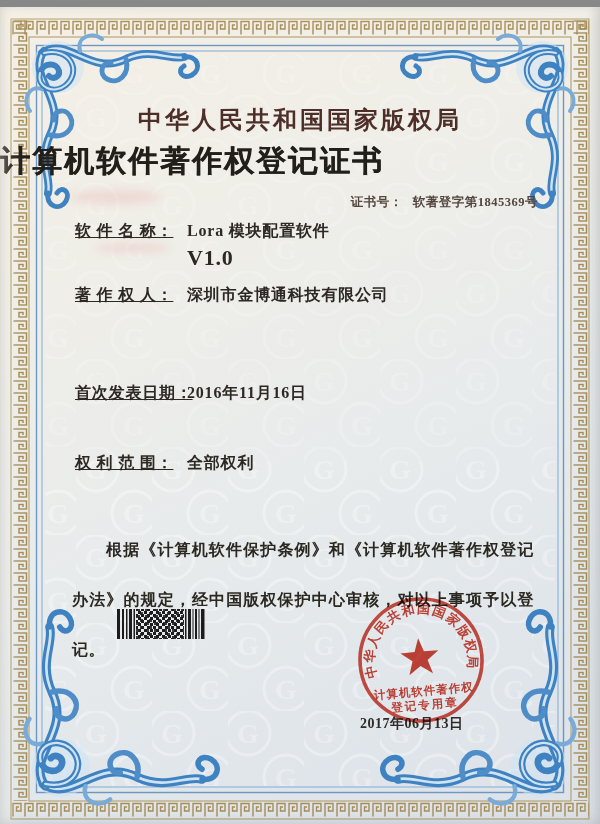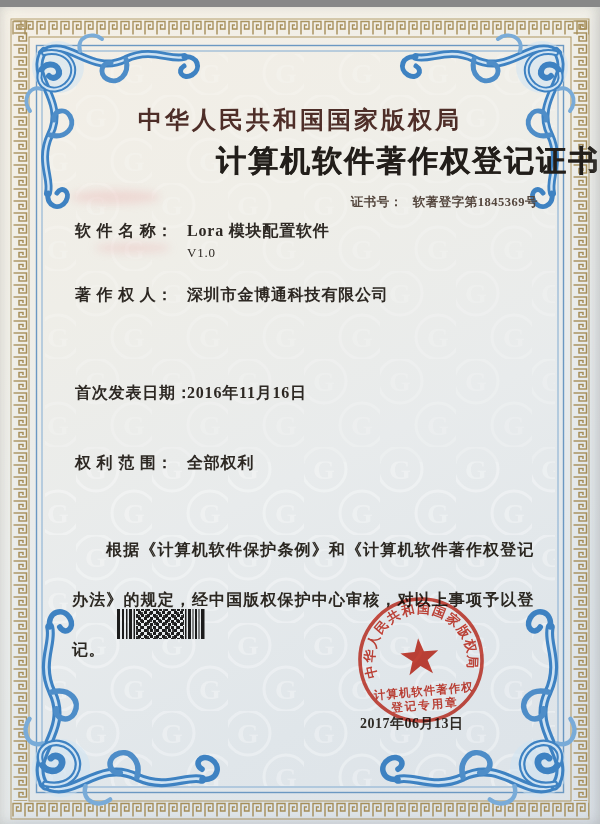--- a/index.html
+++ b/index.html
@@ -13,32 +13,32 @@
     content:'';position:absolute;inset:0;pointer-events:none;z-index:9;
     box-shadow:inset 0 -7px 14px rgba(80,85,95,.22), inset -5px 0 12px rgba(110,115,125,.12), inset 5px 5px 18px rgba(255,252,240,.45);
   }
   .layer{position:absolute;left:0;top:0;}
   .smudge{position:absolute;background:rgba(232,160,160,.28);filter:blur(4px);border-radius:50%;z-index:1;}
   .authority{
     position:absolute;left:0;top:97px;width:600px;text-align:center;z-index:2;
     font-size:24px;font-weight:700;letter-spacing:3px;color:#4e2e28;
   }
   .cert-title{
-    position:absolute;left:0;top:134px;width:600px;text-align:right;z-index:2;
+    position:absolute;left:0;top:134px;width:600px;text-align:left;z-index:2;
     font-size:30px;font-weight:700;letter-spacing:2px;color:#221e1a;
     text-shadow:0.6px 0 0 #221e1a;
   }
   .certno{
     position:absolute;top:187px;right:62px;z-index:2;
     font-size:12.5px;color:#54463d;letter-spacing:.5px;font-weight:700;
   }
   .certno .lbl{margin-right:10px;}
   .row{position:absolute;left:75px;z-index:2;white-space:nowrap;font-size:16px;font-weight:700;color:#2d2823;letter-spacing:.8px;}
-  .row .flabel{display:inline-block;width:112px;}
-  .val2{position:absolute;left:187px;z-index:2;font-size:13px;font-weight:400;color:#2d2823;letter-spacing:.8px;}
+  .row .flabel{display:inline-block;width:112px;text-decoration:underline;}
+  .val2{position:absolute;left:187px;z-index:2;font-size:22px;font-weight:700;color:#2d2823;letter-spacing:.8px;}
   .statement{
     position:absolute;left:72px;top:518px;width:462px;z-index:2;
     font-size:16px;font-weight:600;line-height:50px;color:#2b2721;
     text-align:justify;text-indent:34px;letter-spacing:.6px;
   }
   .barcode{position:absolute;left:117px;top:601px;z-index:2;}
   .no-line{position:absolute;left:100px;top:712px;z-index:2;white-space:nowrap;}
   .no-line .no-lbl{font-size:16px;font-weight:700;color:#1f1b18;margin-right:8px;}
   .no-line .serial{font-size:15px;font-weight:600;color:#b5454d;letter-spacing:2px;font-family:"DejaVu Sans Mono",monospace;}
   .seal-svg{position:absolute;left:344px;top:576px;z-index:4;mix-blend-mode:multiply;opacity:.93;}

